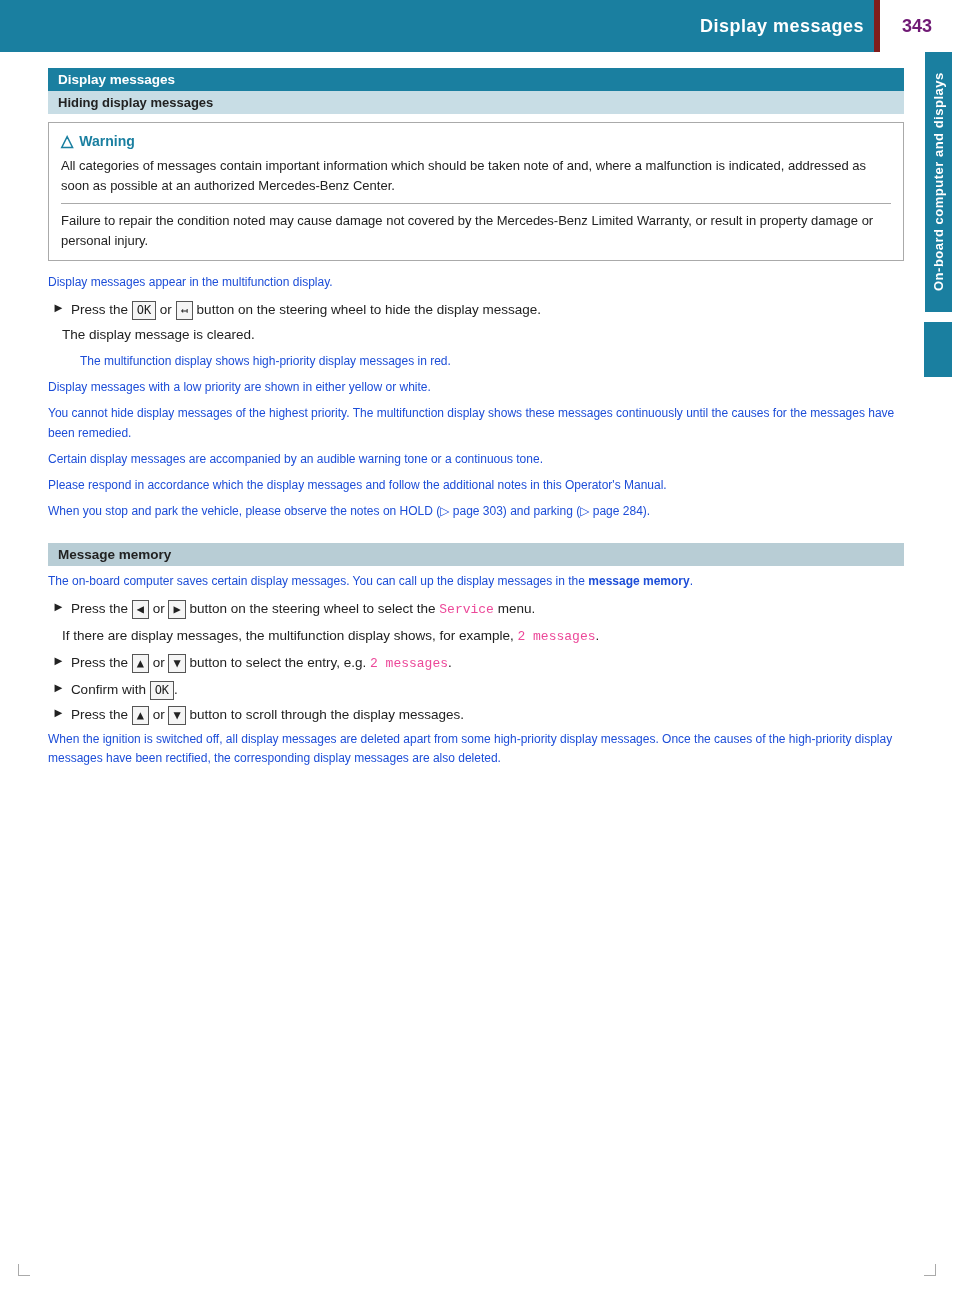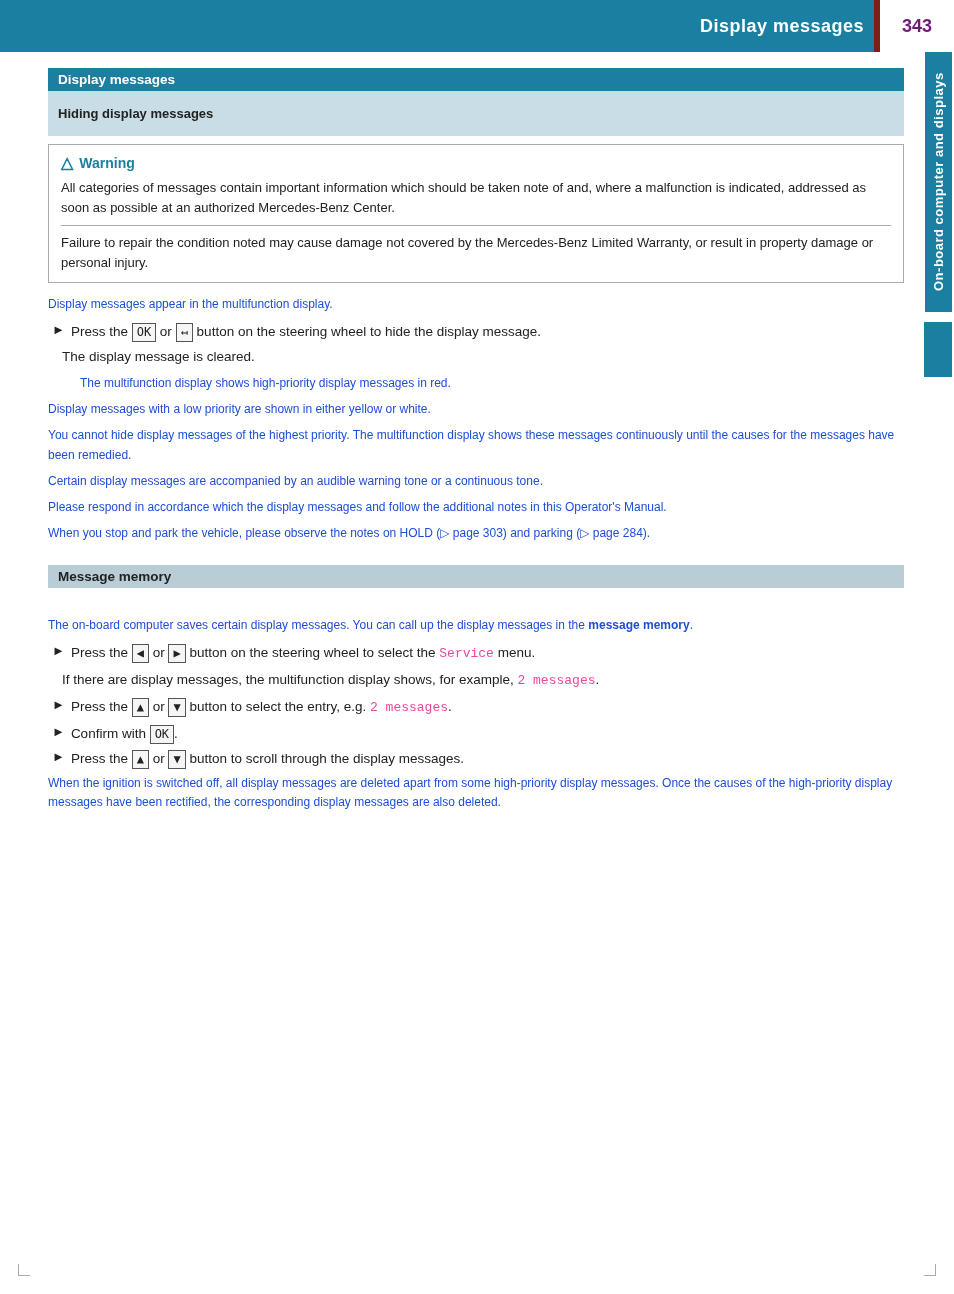--- a/index.html
+++ b/index.html
@@ -110,21 +110,21 @@
       font-size: 13.5px;
       font-weight: bold;
       padding: 4px 10px;
       margin-bottom: 0;
     }
     .subsection-header {
       background: #c8dde5;
       color: #222;
       font-size: 13px;
       font-weight: bold;
-      padding: 15px 10px;
+      padding: 4px 10px;
       margin-bottom: 8px;
     }
 
     
     .warning-box {
       border: 1px solid #aaa;
       margin-bottom: 12px;
       padding: 8px 12px 8px 12px;
     }
     .warning-title {
@@ -261,21 +261,21 @@
   <div class="body-text body-text-para">You cannot hide display messages of the highest priority. The multifunction display shows these messages continuously until the causes for the messages have been remedied.</div>
   <div class="body-text body-text-para">Certain display messages are accompanied by an audible warning tone or a continuous tone.</div>
   <div class="body-text body-text-para">Please respond in accordance which the display messages and follow the additional notes in this Operator's Manual.</div>
   <div class="body-text body-text-para">When you stop and park the vehicle, please observe the notes on HOLD (▷ page 303) and parking (▷ page 284).</div>
 
   <div class="message-memory-section">
     <div class="section-header" style="background:#b8cdd5; color:#222; margin-bottom:0;">
       <span>Message memory</span>
     </div>
 
-    <div class="body-text body-text-para" style="margin-top:28px;">
+    <div class="body-text body-text-para" style="margin-top:6px;">
       The on-board computer saves certain display messages. You can call up the display messages in the <span class="bold">message memory</span>.
     </div>
 
     <div class="bullet-item">
       <span class="bullet-arrow">►</span>
       <div class="bullet-content">
         Press the <span class="inline-btn">◀</span> or <span class="inline-btn">▶</span> button on the steering wheel to select the <span class="mono">Service</span> menu.
       </div>
     </div>
     <div class="bullet-sub">

